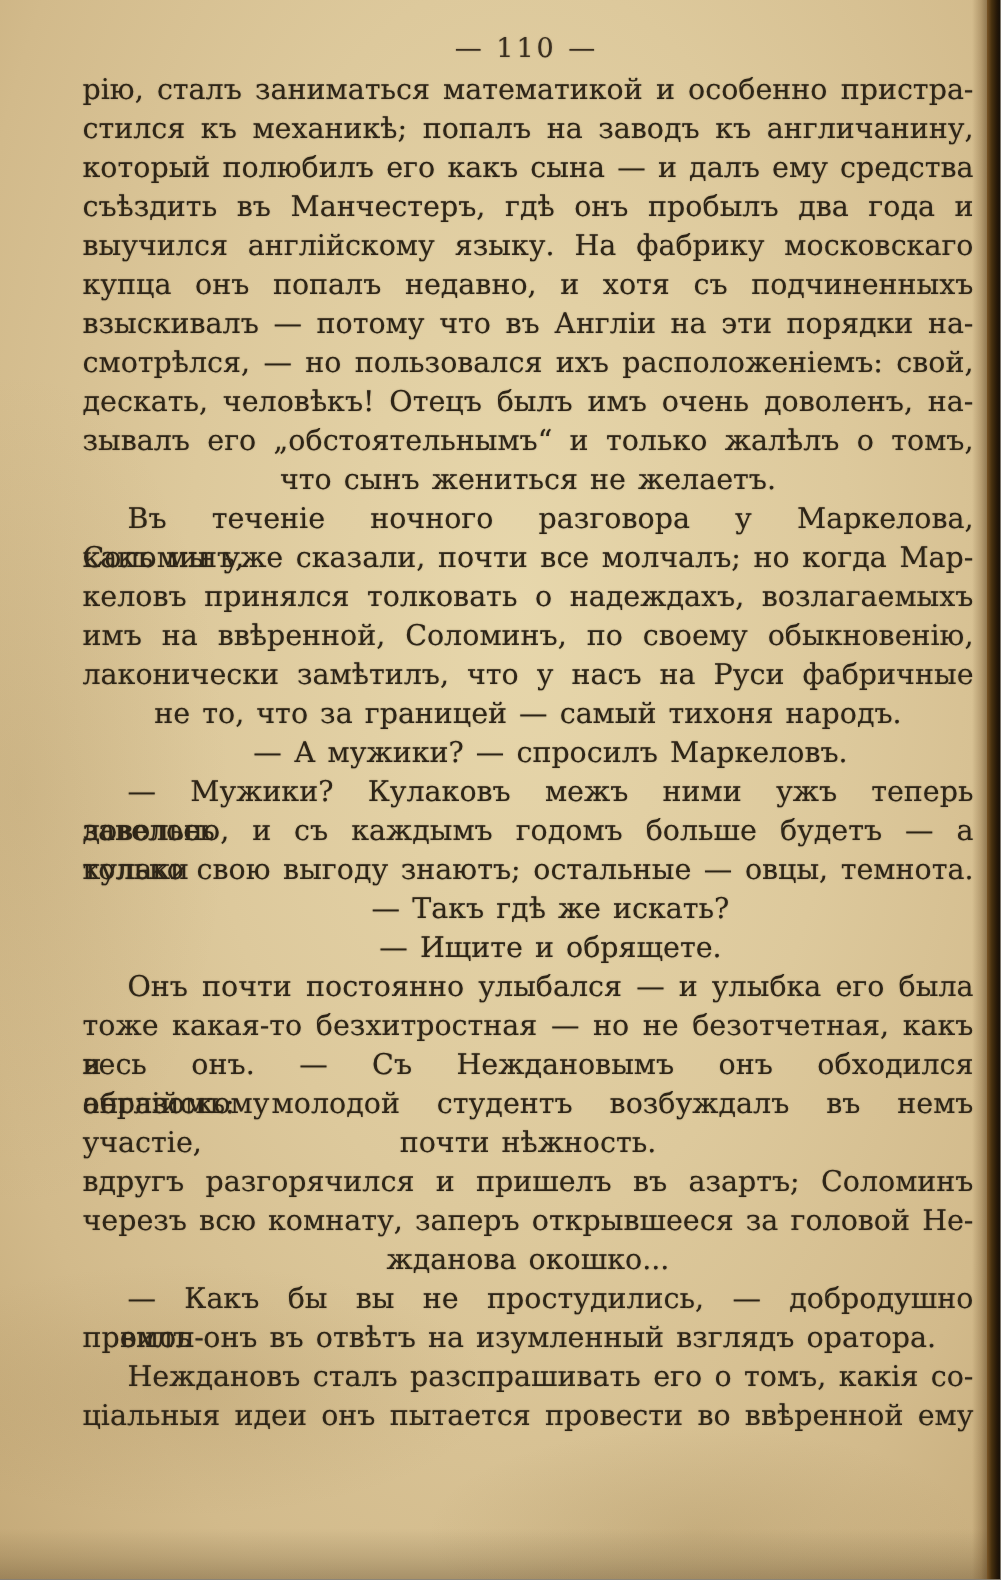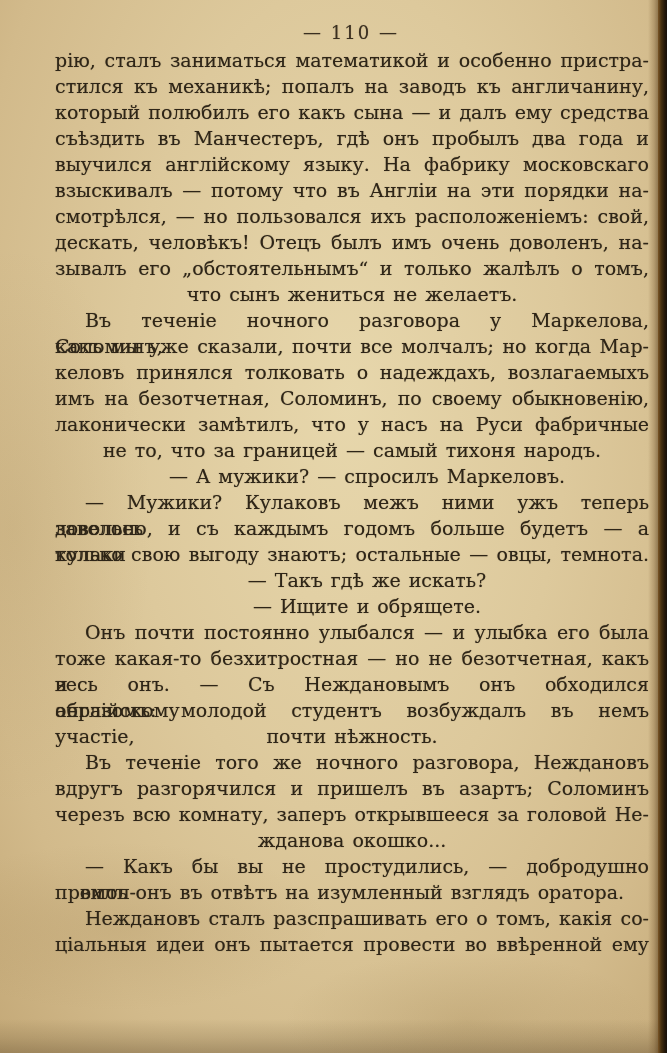--- a/index.html
+++ b/index.html
@@ -55,43 +55,43 @@
   <div class="grain"></div>
 
   <div class="header">— 110 —</div>
 
   <div class="text-block">
       <div class="line just">рію, сталъ заниматься математикой и особенно пристра-</div>
       <div class="line just">стился къ механикѣ; попалъ на заводъ къ англичанину,</div>
       <div class="line just">который полюбилъ его какъ сына — и далъ ему средства</div>
       <div class="line just">съѣздить въ Манчестеръ, гдѣ онъ пробылъ два года и</div>
       <div class="line just">выучился англійскому языку. На фабрику московскаго</div>
+      <div class="line just">купца онъ попалъ недавно, и хотя съ подчиненныхъ</div>
       <div class="line just">взыскивалъ — потому что въ Англіи на эти порядки на-</div>
       <div class="line just">смотрѣлся, — но пользовался ихъ расположеніемъ: свой,</div>
       <div class="line just">дескать, человѣкъ! Отецъ былъ имъ очень доволенъ, на-</div>
       <div class="line just">зывалъ его „обстоятельнымъ“ и только жалѣлъ о томъ,</div>
       <div class="line">что сынъ жениться не желаетъ.</div>
       <div class="line ind just">Въ теченіе ночного разговора у Маркелова, Соломинъ,</div>
       <div class="line just">какъ мы уже сказали, почти все молчалъ; но когда Мар-</div>
       <div class="line just">келовъ принялся толковать о надеждахъ, возлагаемыхъ</div>
-      <div class="line just">имъ на безотчетная, Соломинъ, по своему обыкновенію,</div>
+      <div class="line just">имъ на ввѣренной, Соломинъ, по своему обыкновенію,</div>
       <div class="line just">лаконически замѣтилъ, что у насъ на Руси фабричные</div>
       <div class="line">не то, что за границей — самый тихоня народъ.</div>
       <div class="line ind">— А мужики? — спросилъ Маркеловъ.</div>
       <div class="line ind just">— Мужики? Кулаковъ межъ ними ужъ теперь завелось</div>
       <div class="line just">довольно, и съ каждымъ годомъ больше будетъ — а кулаки</div>
       <div class="line just">только свою выгоду знаютъ; остальные — овцы, темнота.</div>
       <div class="line ind">— Такъ гдѣ же искать?</div>
       <div class="line ind">— Ищите и обрящете.</div>
       <div class="line ind just">Онъ почти постоянно улыбался — и улыбка его была</div>
       <div class="line just">тоже какая-то безхитростная — но не безотчетная, какъ и</div>
       <div class="line just">весь онъ. — Съ Неждановымъ онъ обходился англійскому</div>
       <div class="line just">образомъ: молодой студентъ возбуждалъ въ немъ участіе,</div>
       <div class="line">почти нѣжность.</div>
-      <div class="line ind just">Въ теченіе того же ночного разговора, Неждановъ</div>
       <div class="line just">вдругъ разгорячился и пришелъ въ азартъ; Соломинъ</div>
       <div class="line just">черезъ всю комнату, заперъ открывшееся за головой Не-</div>
       <div class="line">жданова окошко...</div>
       <div class="line ind just">— Какъ бы вы не простудились, — добродушно промол-</div>
       <div class="line">вилъ онъ въ отвѣтъ на изумленный взглядъ оратора.</div>
       <div class="line ind just">Неждановъ сталъ разспрашивать его о томъ, какія со-</div>
       <div class="line just">ціальныя идеи онъ пытается провести во ввѣренной ему</div>
     </div>
 
   <div class="bottom-shadow"></div>

